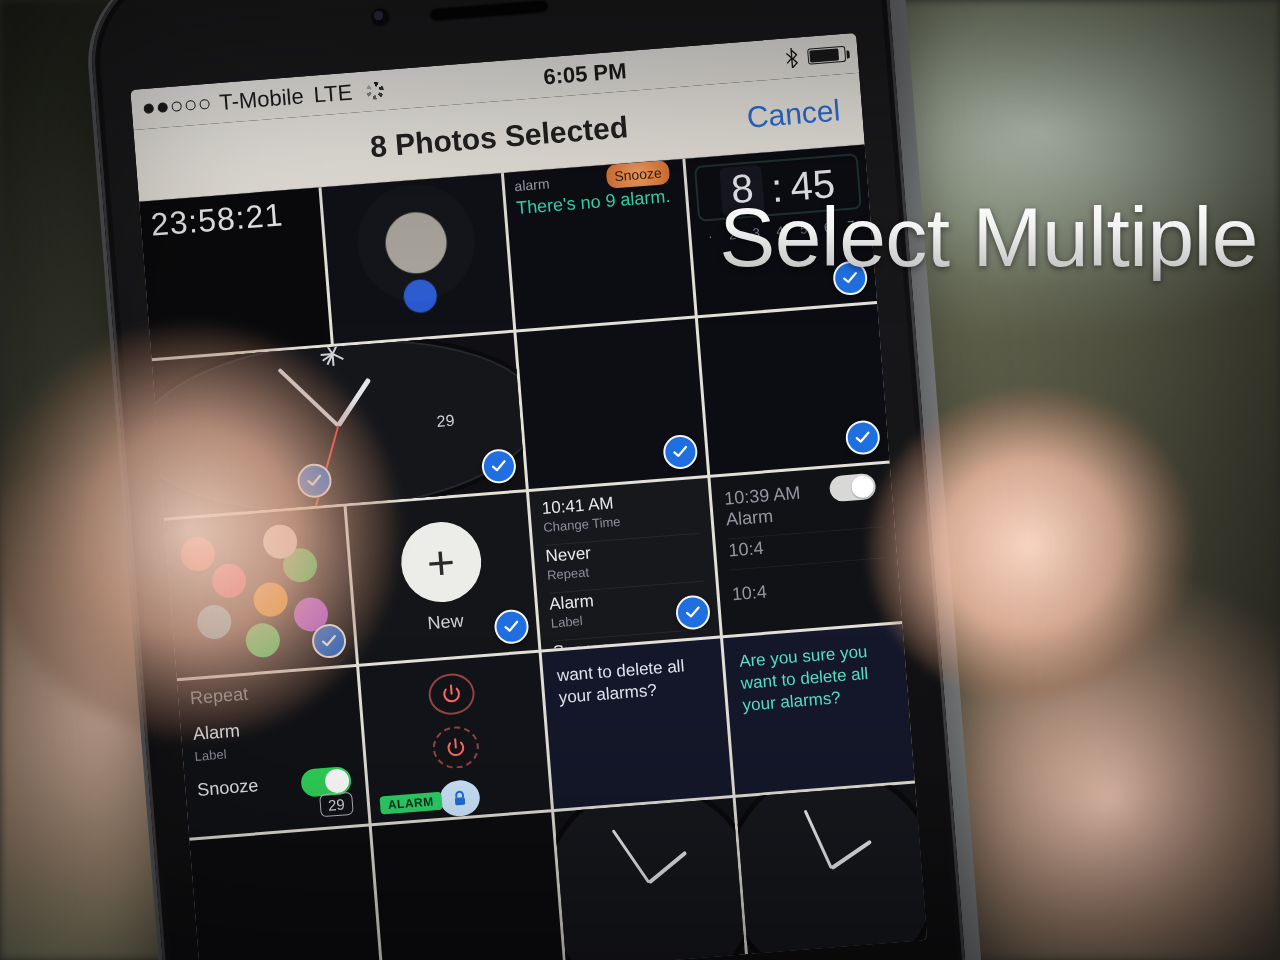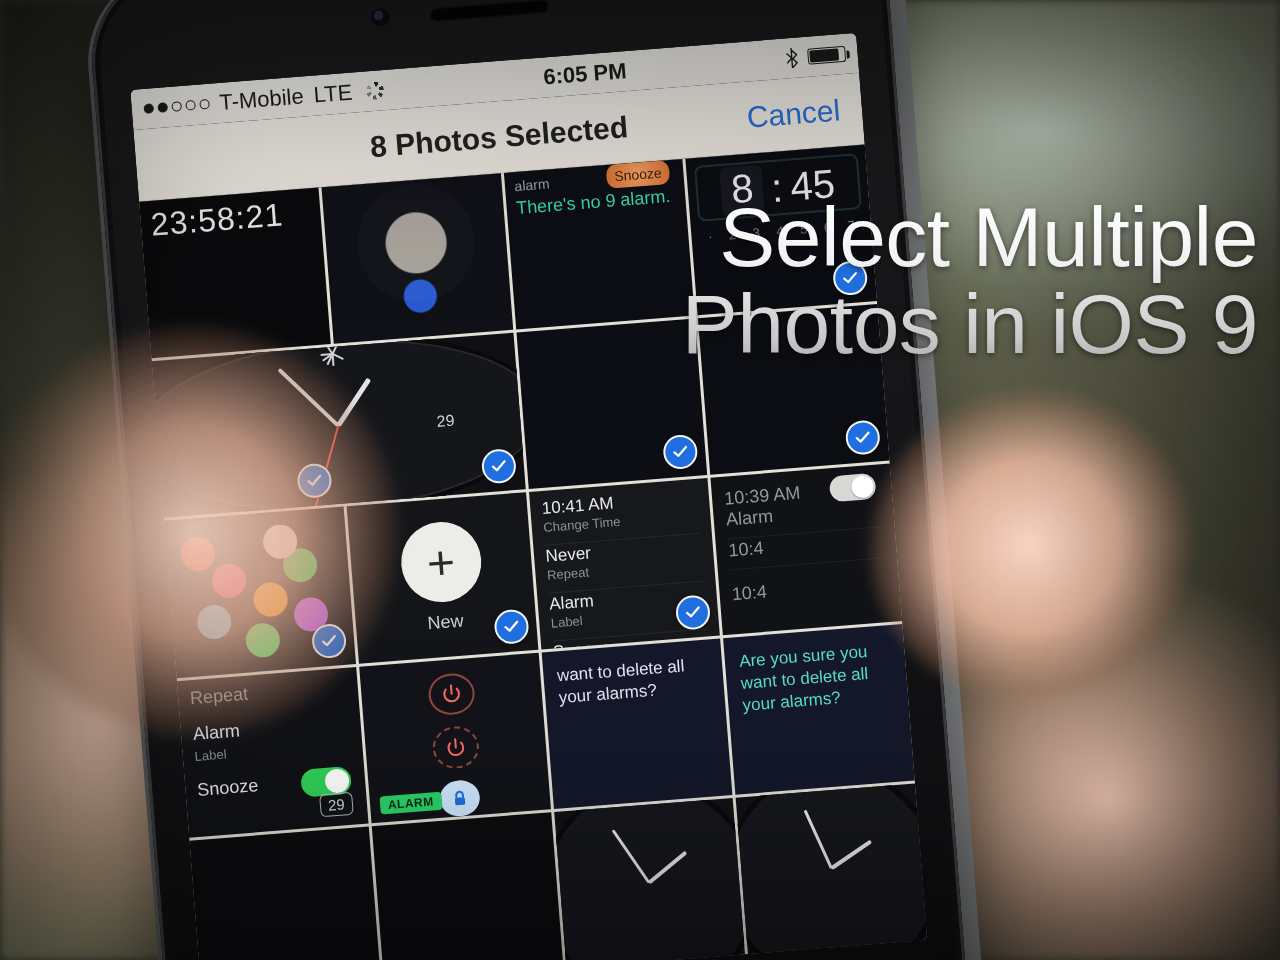--- a/index.html
+++ b/index.html
@@ -416,14 +416,13 @@
     </div>
   </div>
 </div>
 
 <div class="finger-l"></div>
 <div class="finger-r"></div>
 <div class="vignette"></div>
 
 <div class="headline">
   <span>Select Multiple</span><br>
-  <span>Photos in iOS 9</span>
 </div>
 
 </body></html>

